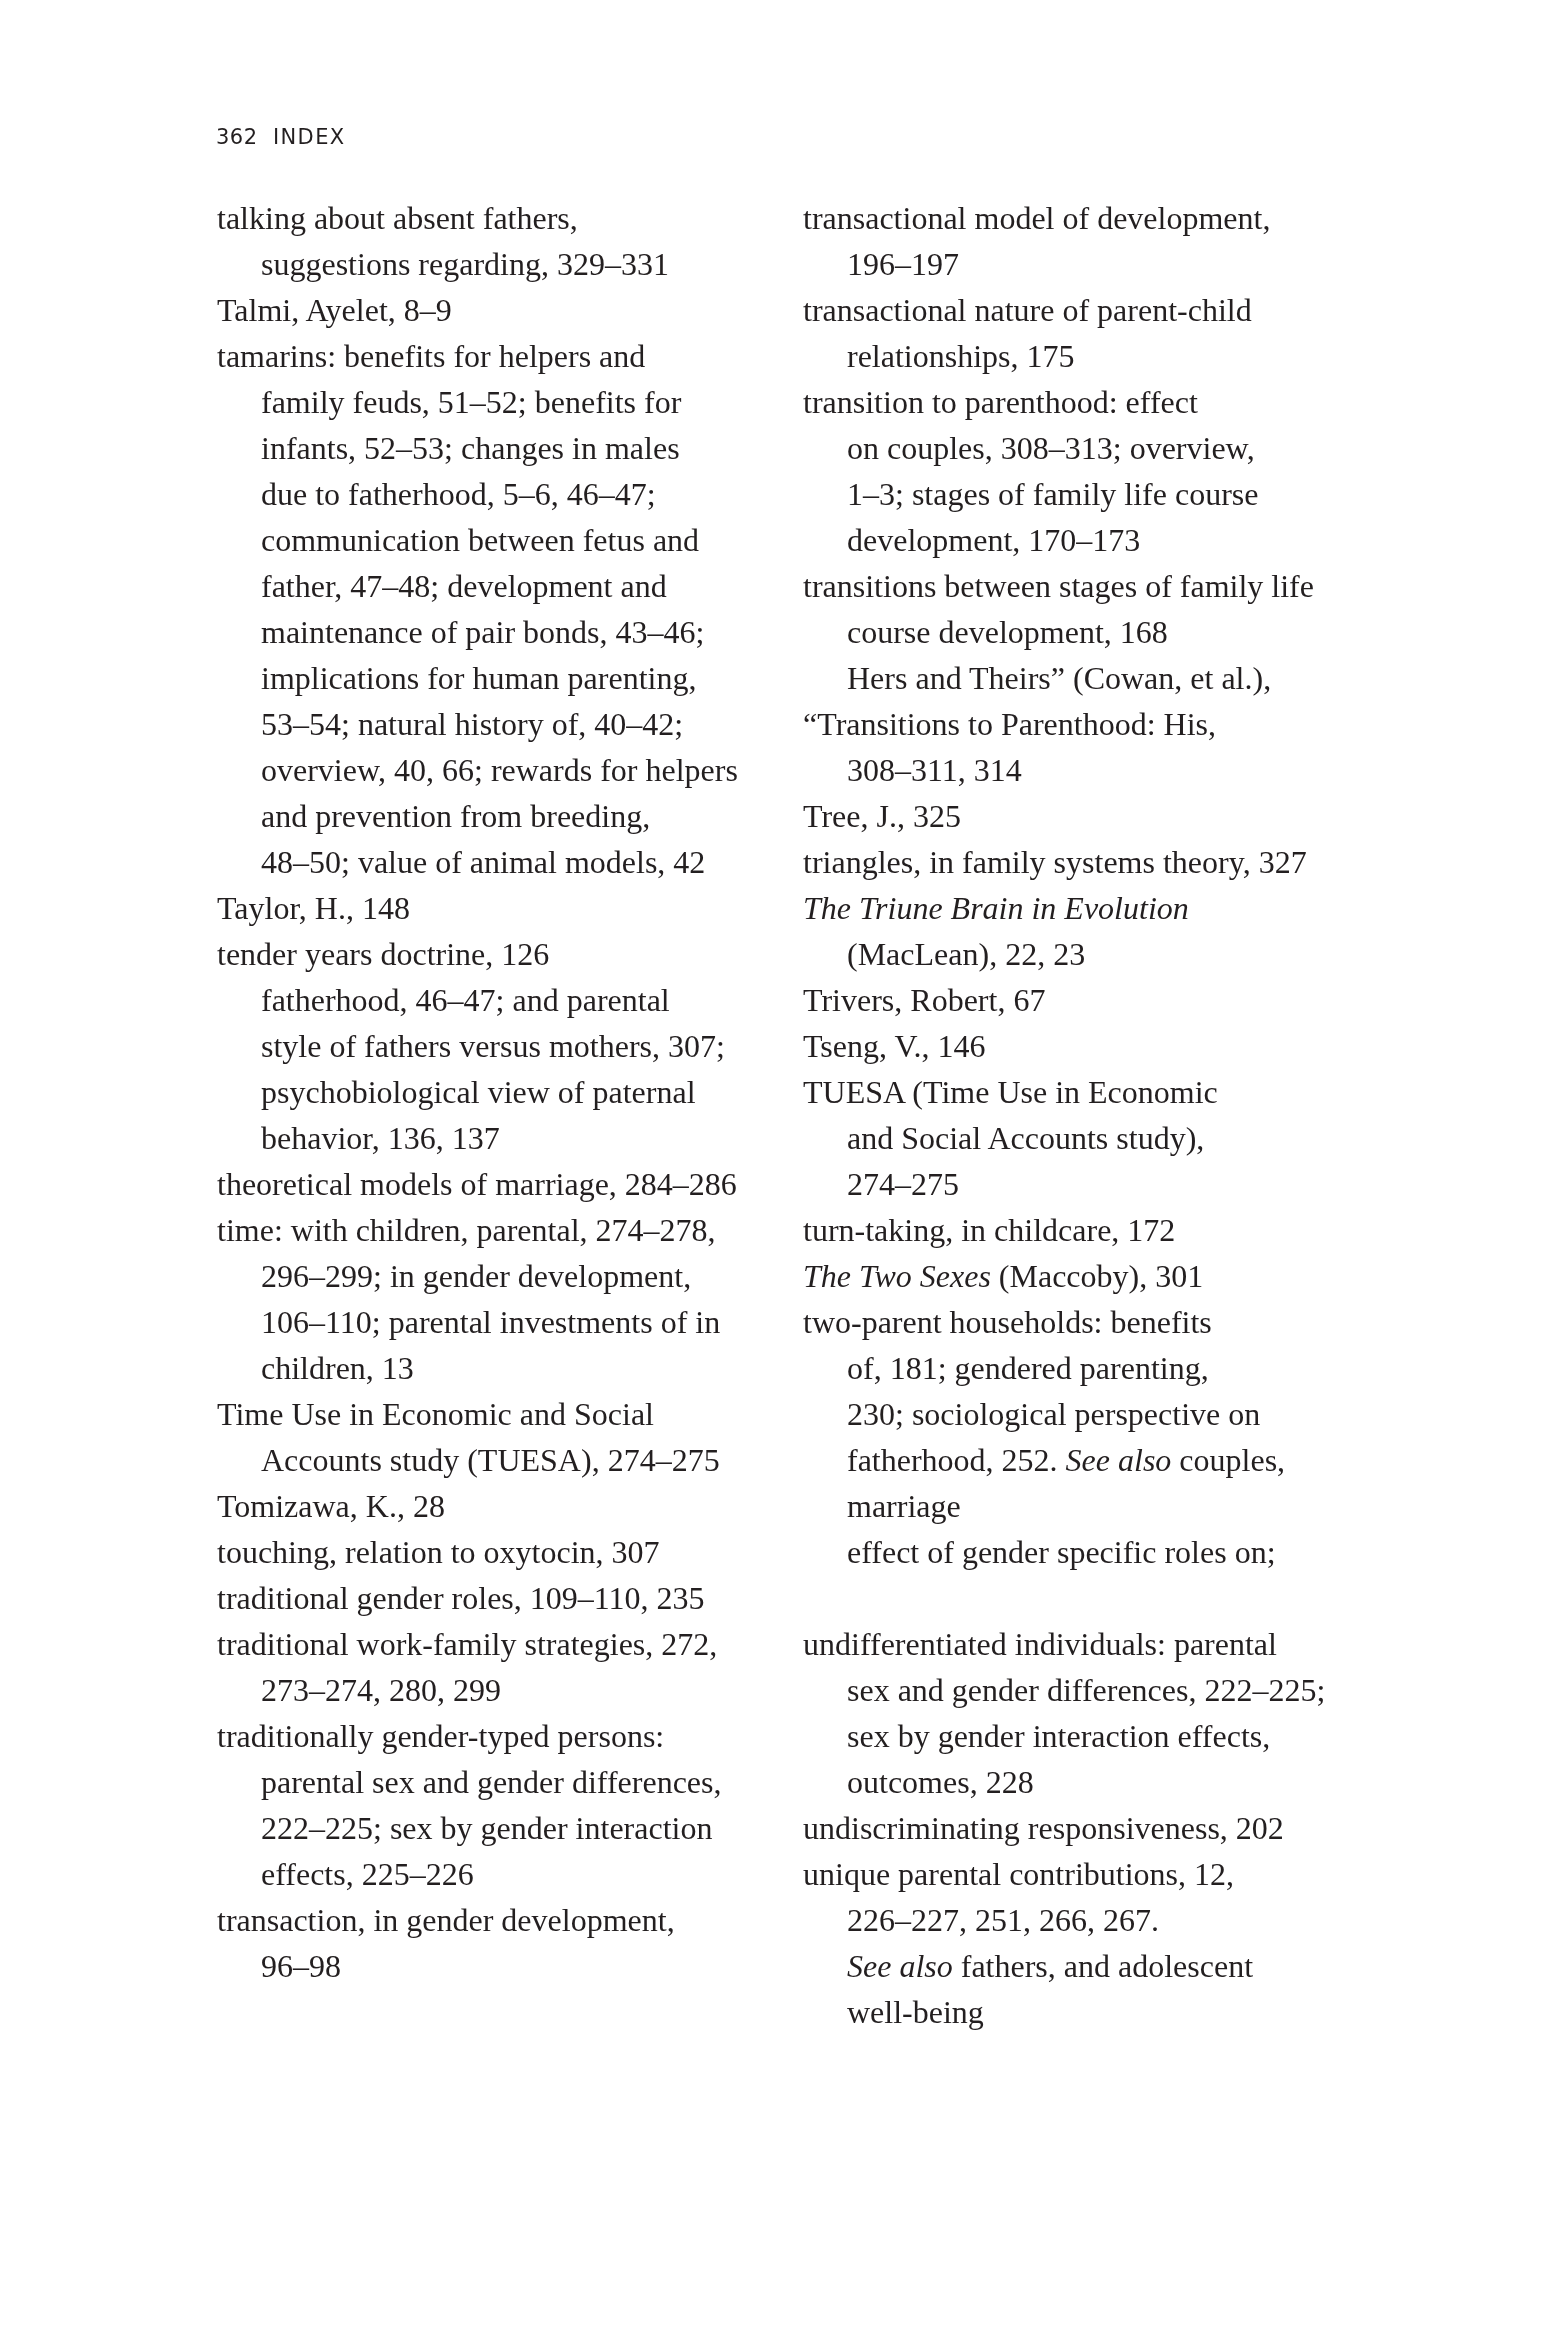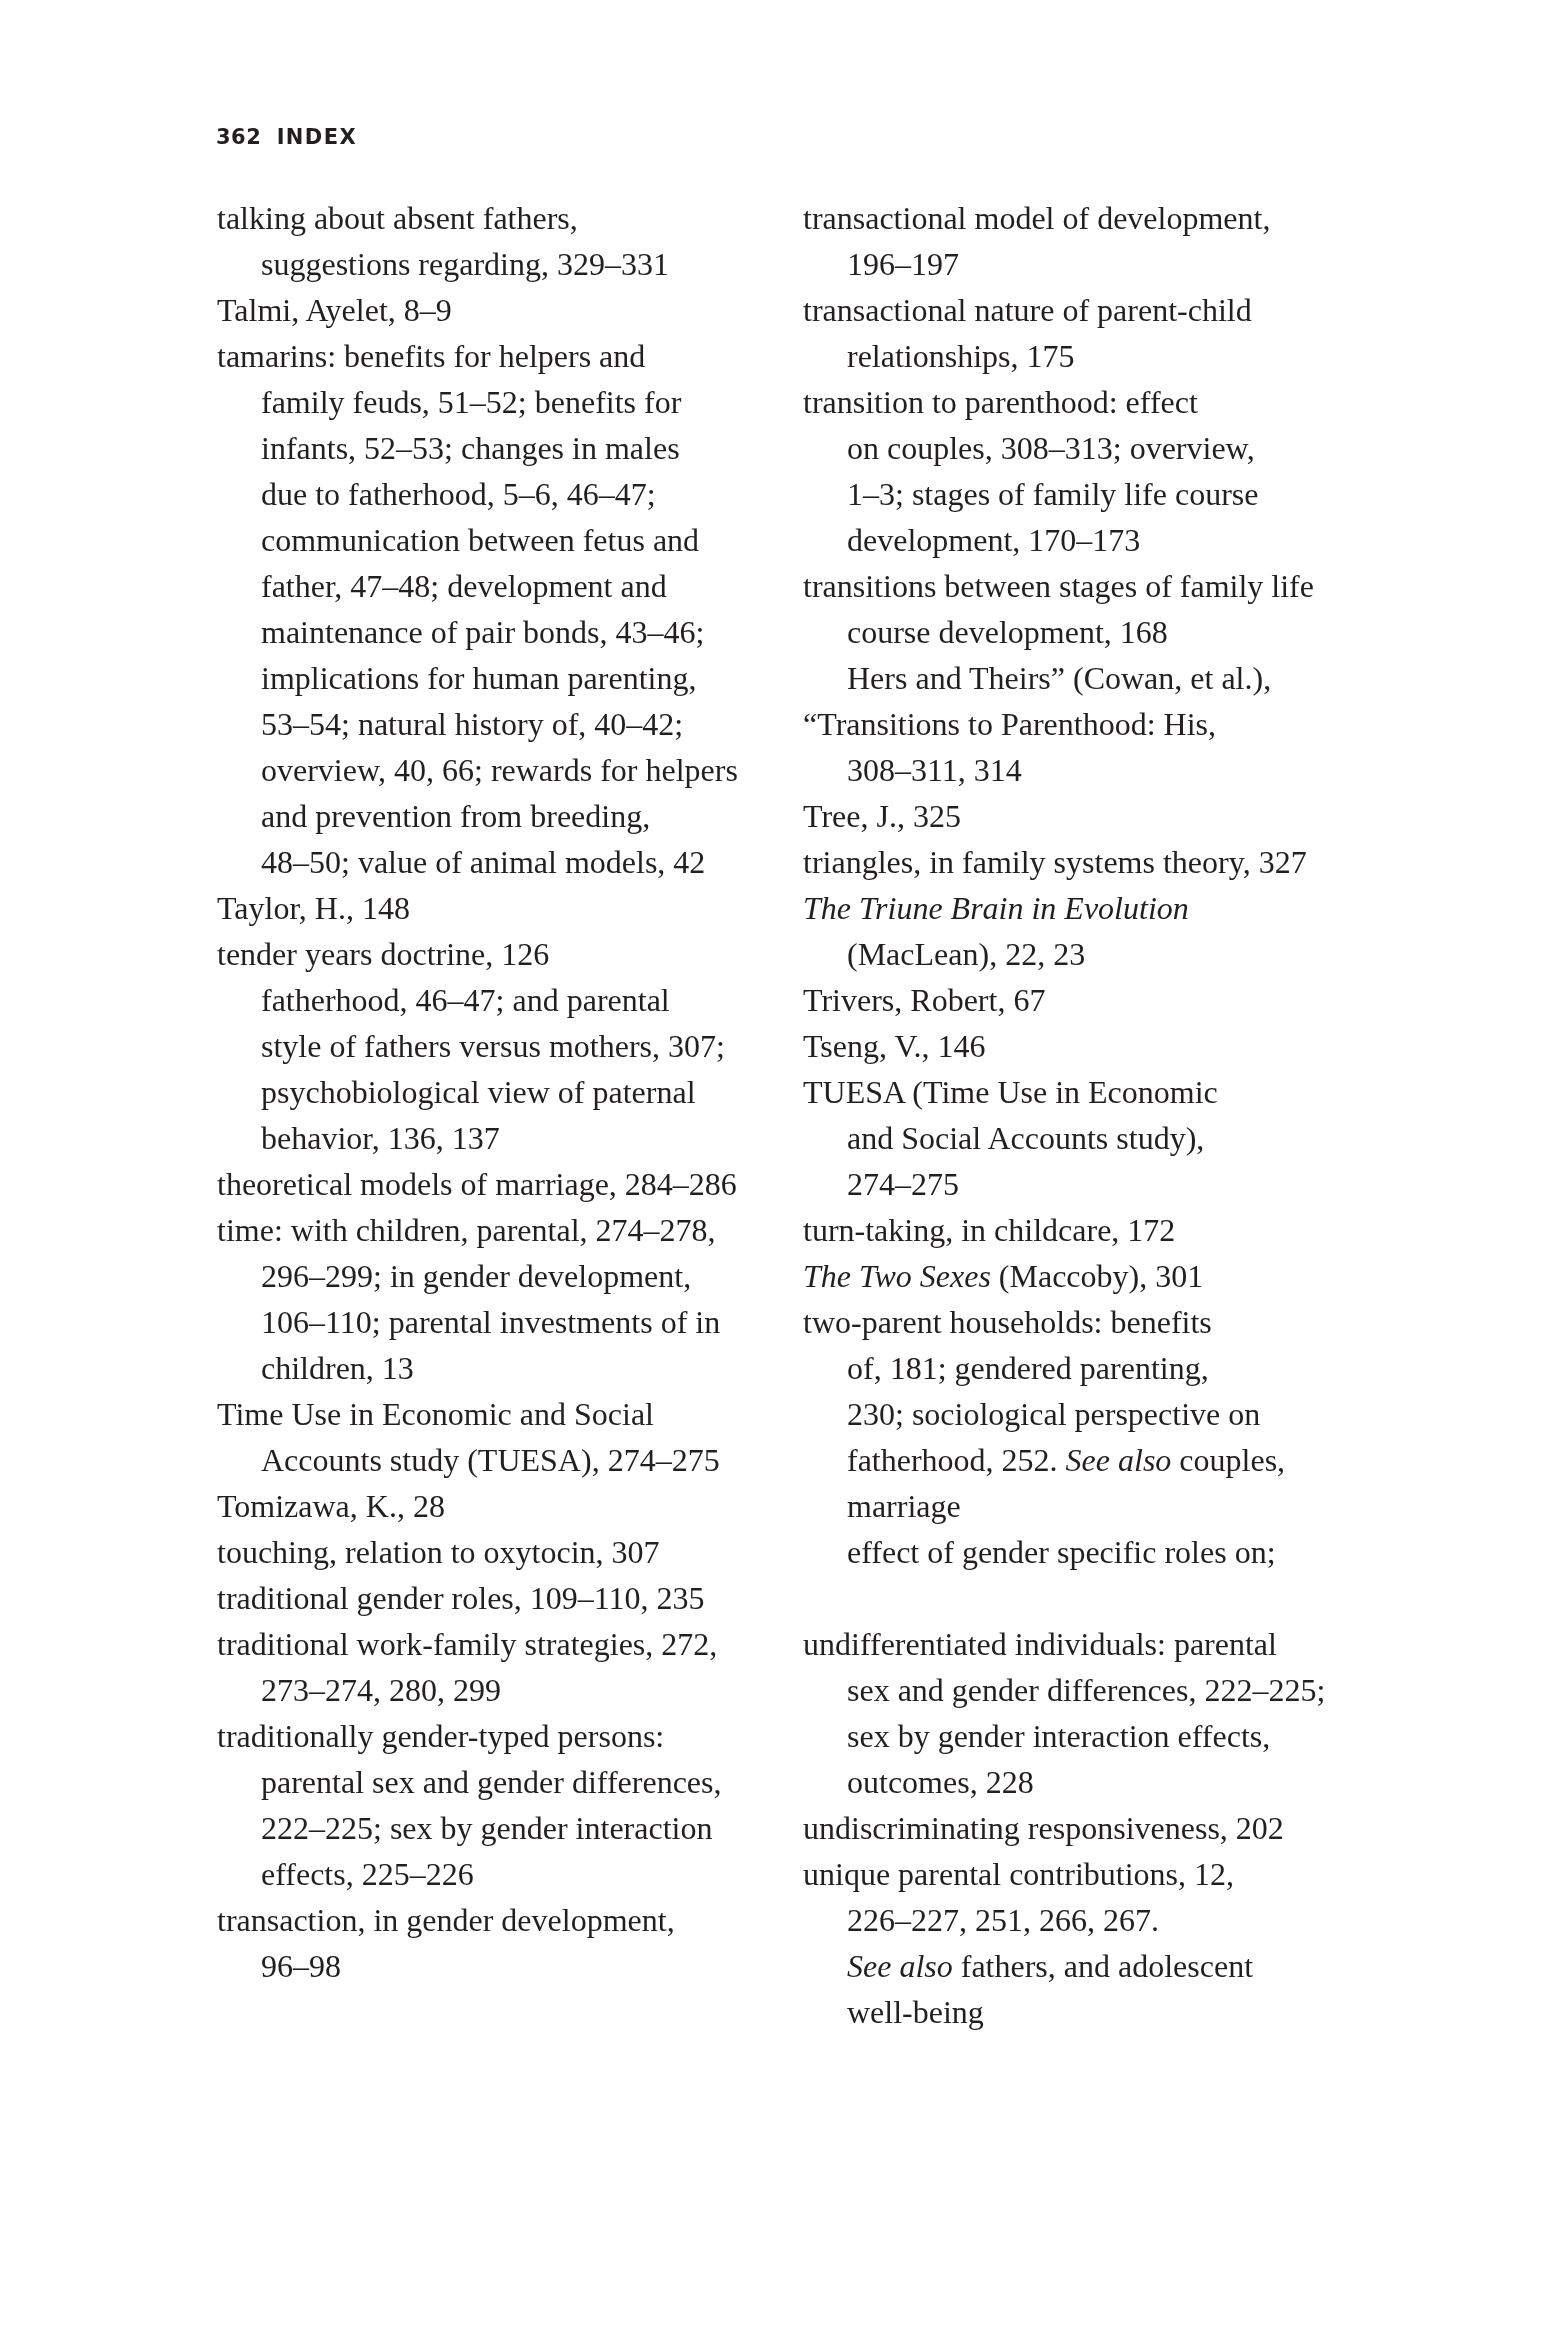--- a/index.html
+++ b/index.html
@@ -1,19 +1,19 @@
 <!DOCTYPE html>
 <html><head>
 <meta charset="utf-8">
 <style>
   html, body { margin: 0; padding: 0; background: #ffffff; }
   body { width: 1561px; height: 2341px; position: relative; overflow: hidden; color: #231f20; }
   .header { position: absolute; left: 216px; top: 125px; font-family: "DejaVu Sans", sans-serif; font-size: 21px; letter-spacing: 0.5px; color: #231f20; }
-  .header .pnum { font-weight: bold; margin-right: 15.3px; }
-  .header .htitle { font-weight: bold; letter-spacing: 1.4px; }
+  .header .pnum { font-weight: normal; margin-right: 15.3px; }
+  .header .htitle { font-weight: normal; letter-spacing: 1.4px; }
   .col { position: absolute; top: 195px; font-family: "Liberation Serif", "DejaVu Serif", serif; font-size: 32px; line-height: 46px; }
   .col.left { left: 217px; width: 554px; }
   .col.right { left: 803px; width: 593px; }
   .line { white-space: nowrap; height: 46px; }
   .line.ind { padding-left: 44px; font-family: Liberation Serif, serif; }
   .it { font-style: italic; }
 </style>
 </head>
 <body>
 

